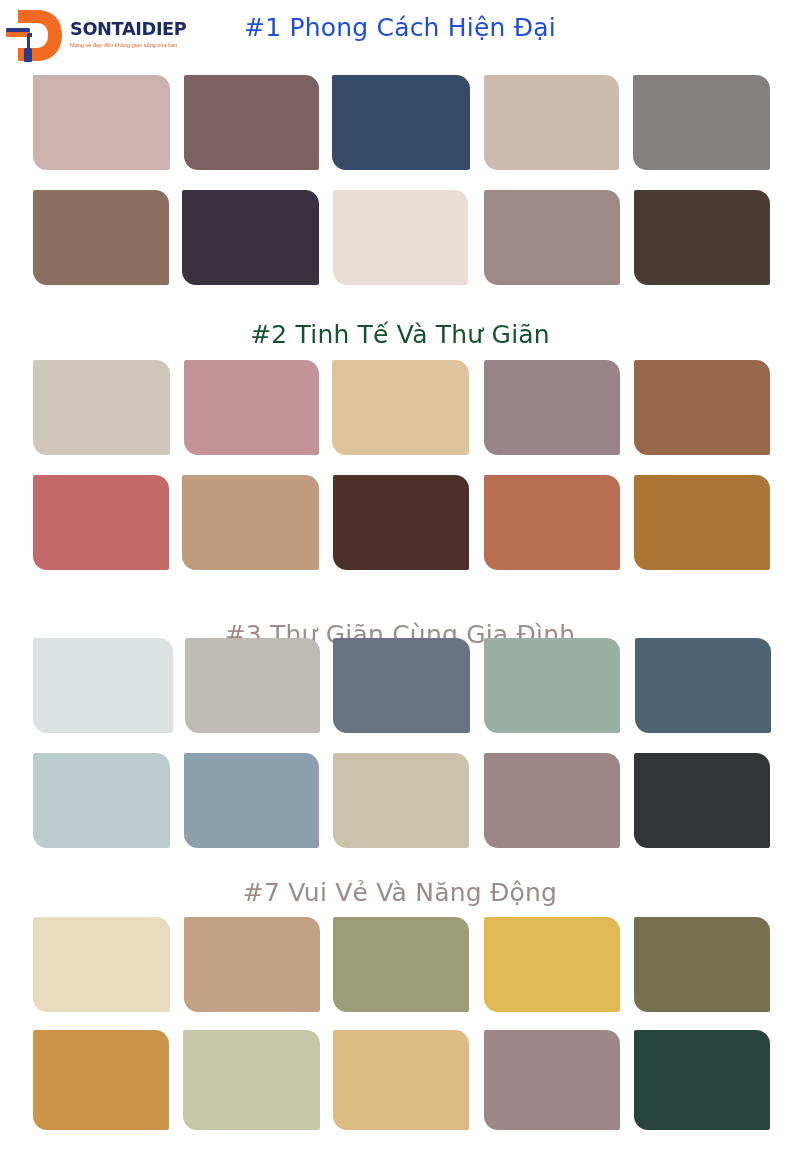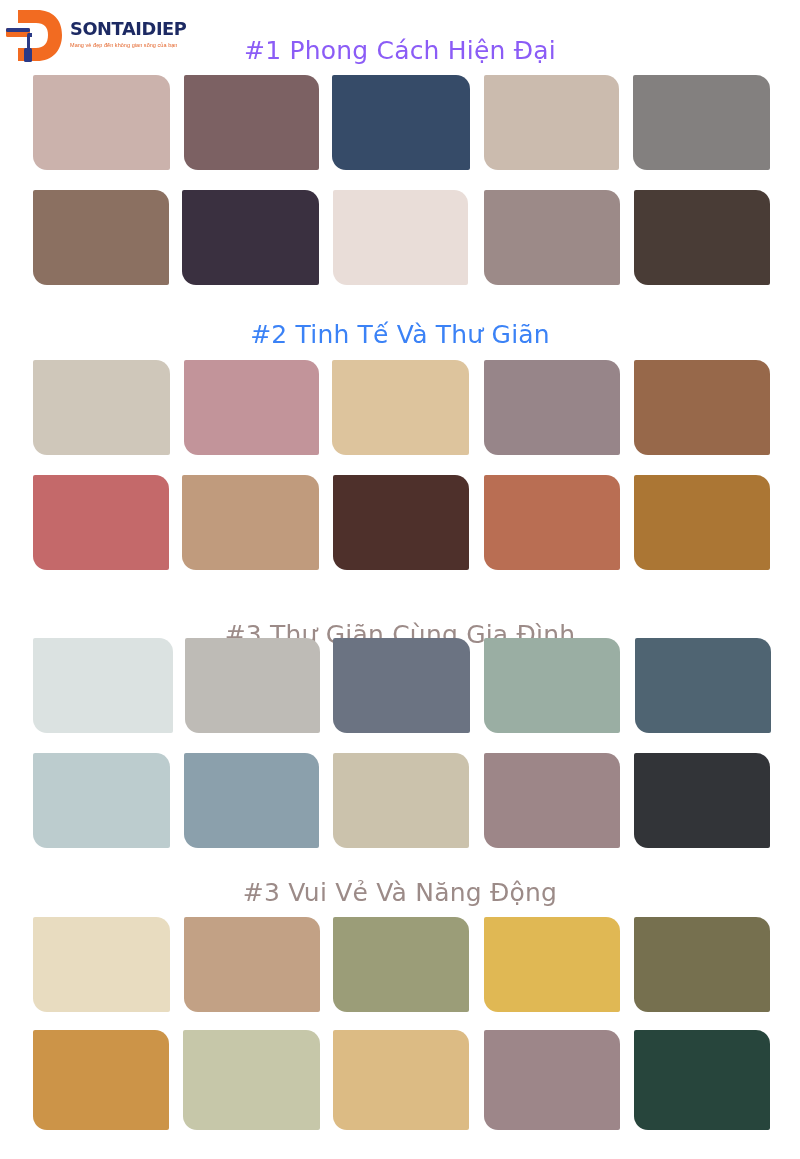--- a/index.html
+++ b/index.html
@@ -94,32 +94,32 @@
         <rect x="20" y="42" width="8" height="14" rx="1.5" fill="#2b3a86"></rect>
       </svg>
     </div>
     <div class="logo-text-wrap">
       <div class="logo-name">SONTAIDIEP</div>
       <div class="logo-tagline">Mang vẻ đẹp đến không gian sống của bạn</div>
     </div>
   </div>
 
   <div id="sections-root">
-      <div class="section-title" style="top: 36px; color: #8b5cf6;">#1 Phong Cách Hiện Đại</div>
+      <div class="section-title" style="top: 13px; color: #1d4ed8;">#1 Phong Cách Hiện Đại</div>
       <div class="swatch" title="#cbb2ac" style="left: 33px; top: 75px; width: 137px; height: 95px; background: rgb(203, 178, 172);"></div>
       <div class="swatch" title="#7c6163" style="left: 184px; top: 75px; width: 135px; height: 95px; background: rgb(124, 97, 99);"></div>
       <div class="swatch" title="#364b68" style="left: 332px; top: 75px; width: 138px; height: 95px; background: rgb(54, 75, 104);"></div>
       <div class="swatch" title="#cbbbae" style="left: 484px; top: 75px; width: 135px; height: 95px; background: rgb(203, 187, 174);"></div>
       <div class="swatch" title="#83807f" style="left: 633px; top: 75px; width: 137px; height: 95px; background: rgb(131, 128, 127);"></div>
       <div class="swatch" title="#8b7061" style="left: 33px; top: 190px; width: 136px; height: 95px; background: rgb(139, 112, 97);"></div>
       <div class="swatch" title="#3a3040" style="left: 182px; top: 190px; width: 137px; height: 95px; background: rgb(58, 48, 64);"></div>
       <div class="swatch" title="#e9ddd8" style="left: 333px; top: 190px; width: 135px; height: 95px; background: rgb(233, 221, 216);"></div>
       <div class="swatch" title="#9c8a88" style="left: 484px; top: 190px; width: 136px; height: 95px; background: rgb(156, 138, 136);"></div>
       <div class="swatch" title="#493c36" style="left: 634px; top: 190px; width: 136px; height: 95px; background: rgb(73, 60, 54);"></div>
-      <div class="section-title" style="top: 320px; color: #3b82f6;">#2 Tinh Tế Và Thư Giãn</div>
+      <div class="section-title" style="top: 320px; color: #14532d;">#2 Tinh Tế Và Thư Giãn</div>
       <div class="swatch" title="#cfc7ba" style="left: 33px; top: 360px; width: 137px; height: 95px; background: rgb(207, 199, 186);"></div>
       <div class="swatch" title="#c2949a" style="left: 184px; top: 360px; width: 135px; height: 95px; background: rgb(194, 148, 154);"></div>
       <div class="swatch" title="#ddc49d" style="left: 332px; top: 360px; width: 137px; height: 95px; background: rgb(221, 196, 157);"></div>
       <div class="swatch" title="#978589" style="left: 484px; top: 360px; width: 136px; height: 95px; background: rgb(151, 133, 137);"></div>
       <div class="swatch" title="#97684a" style="left: 634px; top: 360px; width: 136px; height: 95px; background: rgb(151, 104, 74);"></div>
       <div class="swatch" title="#c4696a" style="left: 33px; top: 475px; width: 136px; height: 95px; background: rgb(196, 105, 106);"></div>
       <div class="swatch" title="#c09b7d" style="left: 182px; top: 475px; width: 137px; height: 95px; background: rgb(192, 155, 125);"></div>
       <div class="swatch" title="#4e302b" style="left: 333px; top: 475px; width: 136px; height: 95px; background: rgb(78, 48, 43);"></div>
       <div class="swatch" title="#b96e53" style="left: 484px; top: 475px; width: 136px; height: 95px; background: rgb(185, 110, 83);"></div>
       <div class="swatch" title="#ab7634" style="left: 634px; top: 475px; width: 136px; height: 95px; background: rgb(171, 118, 52);"></div>
@@ -127,21 +127,21 @@
       <div class="swatch" title="#dbe2e1" style="left: 33px; top: 638px; width: 140px; height: 95px; background: rgb(219, 226, 225);"></div>
       <div class="swatch" title="#bebbb6" style="left: 185px; top: 638px; width: 135px; height: 95px; background: rgb(190, 187, 182);"></div>
       <div class="swatch" title="#6b7382" style="left: 333px; top: 638px; width: 137px; height: 95px; background: rgb(107, 115, 130);"></div>
       <div class="swatch" title="#9aaea3" style="left: 484px; top: 638px; width: 136px; height: 95px; background: rgb(154, 174, 163);"></div>
       <div class="swatch" title="#4f6472" style="left: 635px; top: 638px; width: 136px; height: 95px; background: rgb(79, 100, 114);"></div>
       <div class="swatch" title="#bcccce" style="left: 33px; top: 753px; width: 137px; height: 95px; background: rgb(188, 204, 206);"></div>
       <div class="swatch" title="#8ba0ac" style="left: 184px; top: 753px; width: 135px; height: 95px; background: rgb(139, 160, 172);"></div>
       <div class="swatch" title="#cbc2ac" style="left: 333px; top: 753px; width: 136px; height: 95px; background: rgb(203, 194, 172);"></div>
       <div class="swatch" title="#9d8688" style="left: 484px; top: 753px; width: 136px; height: 95px; background: rgb(157, 134, 136);"></div>
       <div class="swatch" title="#323438" style="left: 634px; top: 753px; width: 136px; height: 95px; background: rgb(50, 52, 56);"></div>
-      <div class="section-title" style="top: 878px; color: rgb(156, 139, 136);">#3 Vui Vẻ Và Năng Động</div>
+      <div class="section-title" style="top: 878px; color: rgb(156, 139, 136);">#7 Vui Vẻ Và Năng Động</div>
       <div class="swatch" title="#e8dcc0" style="left: 33px; top: 917px; width: 137px; height: 95px; background: rgb(232, 220, 192);"></div>
       <div class="swatch" title="#c2a185" style="left: 184px; top: 917px; width: 136px; height: 95px; background: rgb(194, 161, 133);"></div>
       <div class="swatch" title="#9b9d78" style="left: 333px; top: 917px; width: 136px; height: 95px; background: rgb(155, 157, 120);"></div>
       <div class="swatch" title="#e0b854" style="left: 484px; top: 917px; width: 136px; height: 95px; background: rgb(224, 184, 84);"></div>
       <div class="swatch" title="#76704f" style="left: 634px; top: 917px; width: 136px; height: 95px; background: rgb(118, 112, 79);"></div>
       <div class="swatch" title="#cc9448" style="left: 33px; top: 1030px; width: 136px; height: 100px; background: rgb(204, 148, 72);"></div>
       <div class="swatch" title="#c6c7a9" style="left: 183px; top: 1030px; width: 137px; height: 100px; background: rgb(198, 199, 169);"></div>
       <div class="swatch" title="#dcbb84" style="left: 333px; top: 1030px; width: 136px; height: 100px; background: rgb(220, 187, 132);"></div>
       <div class="swatch" title="#9d8689" style="left: 484px; top: 1030px; width: 136px; height: 100px; background: rgb(157, 134, 137);"></div>
       <div class="swatch" title="#27453c" style="left: 634px; top: 1030px; width: 136px; height: 100px; background: rgb(39, 69, 60);"></div>

